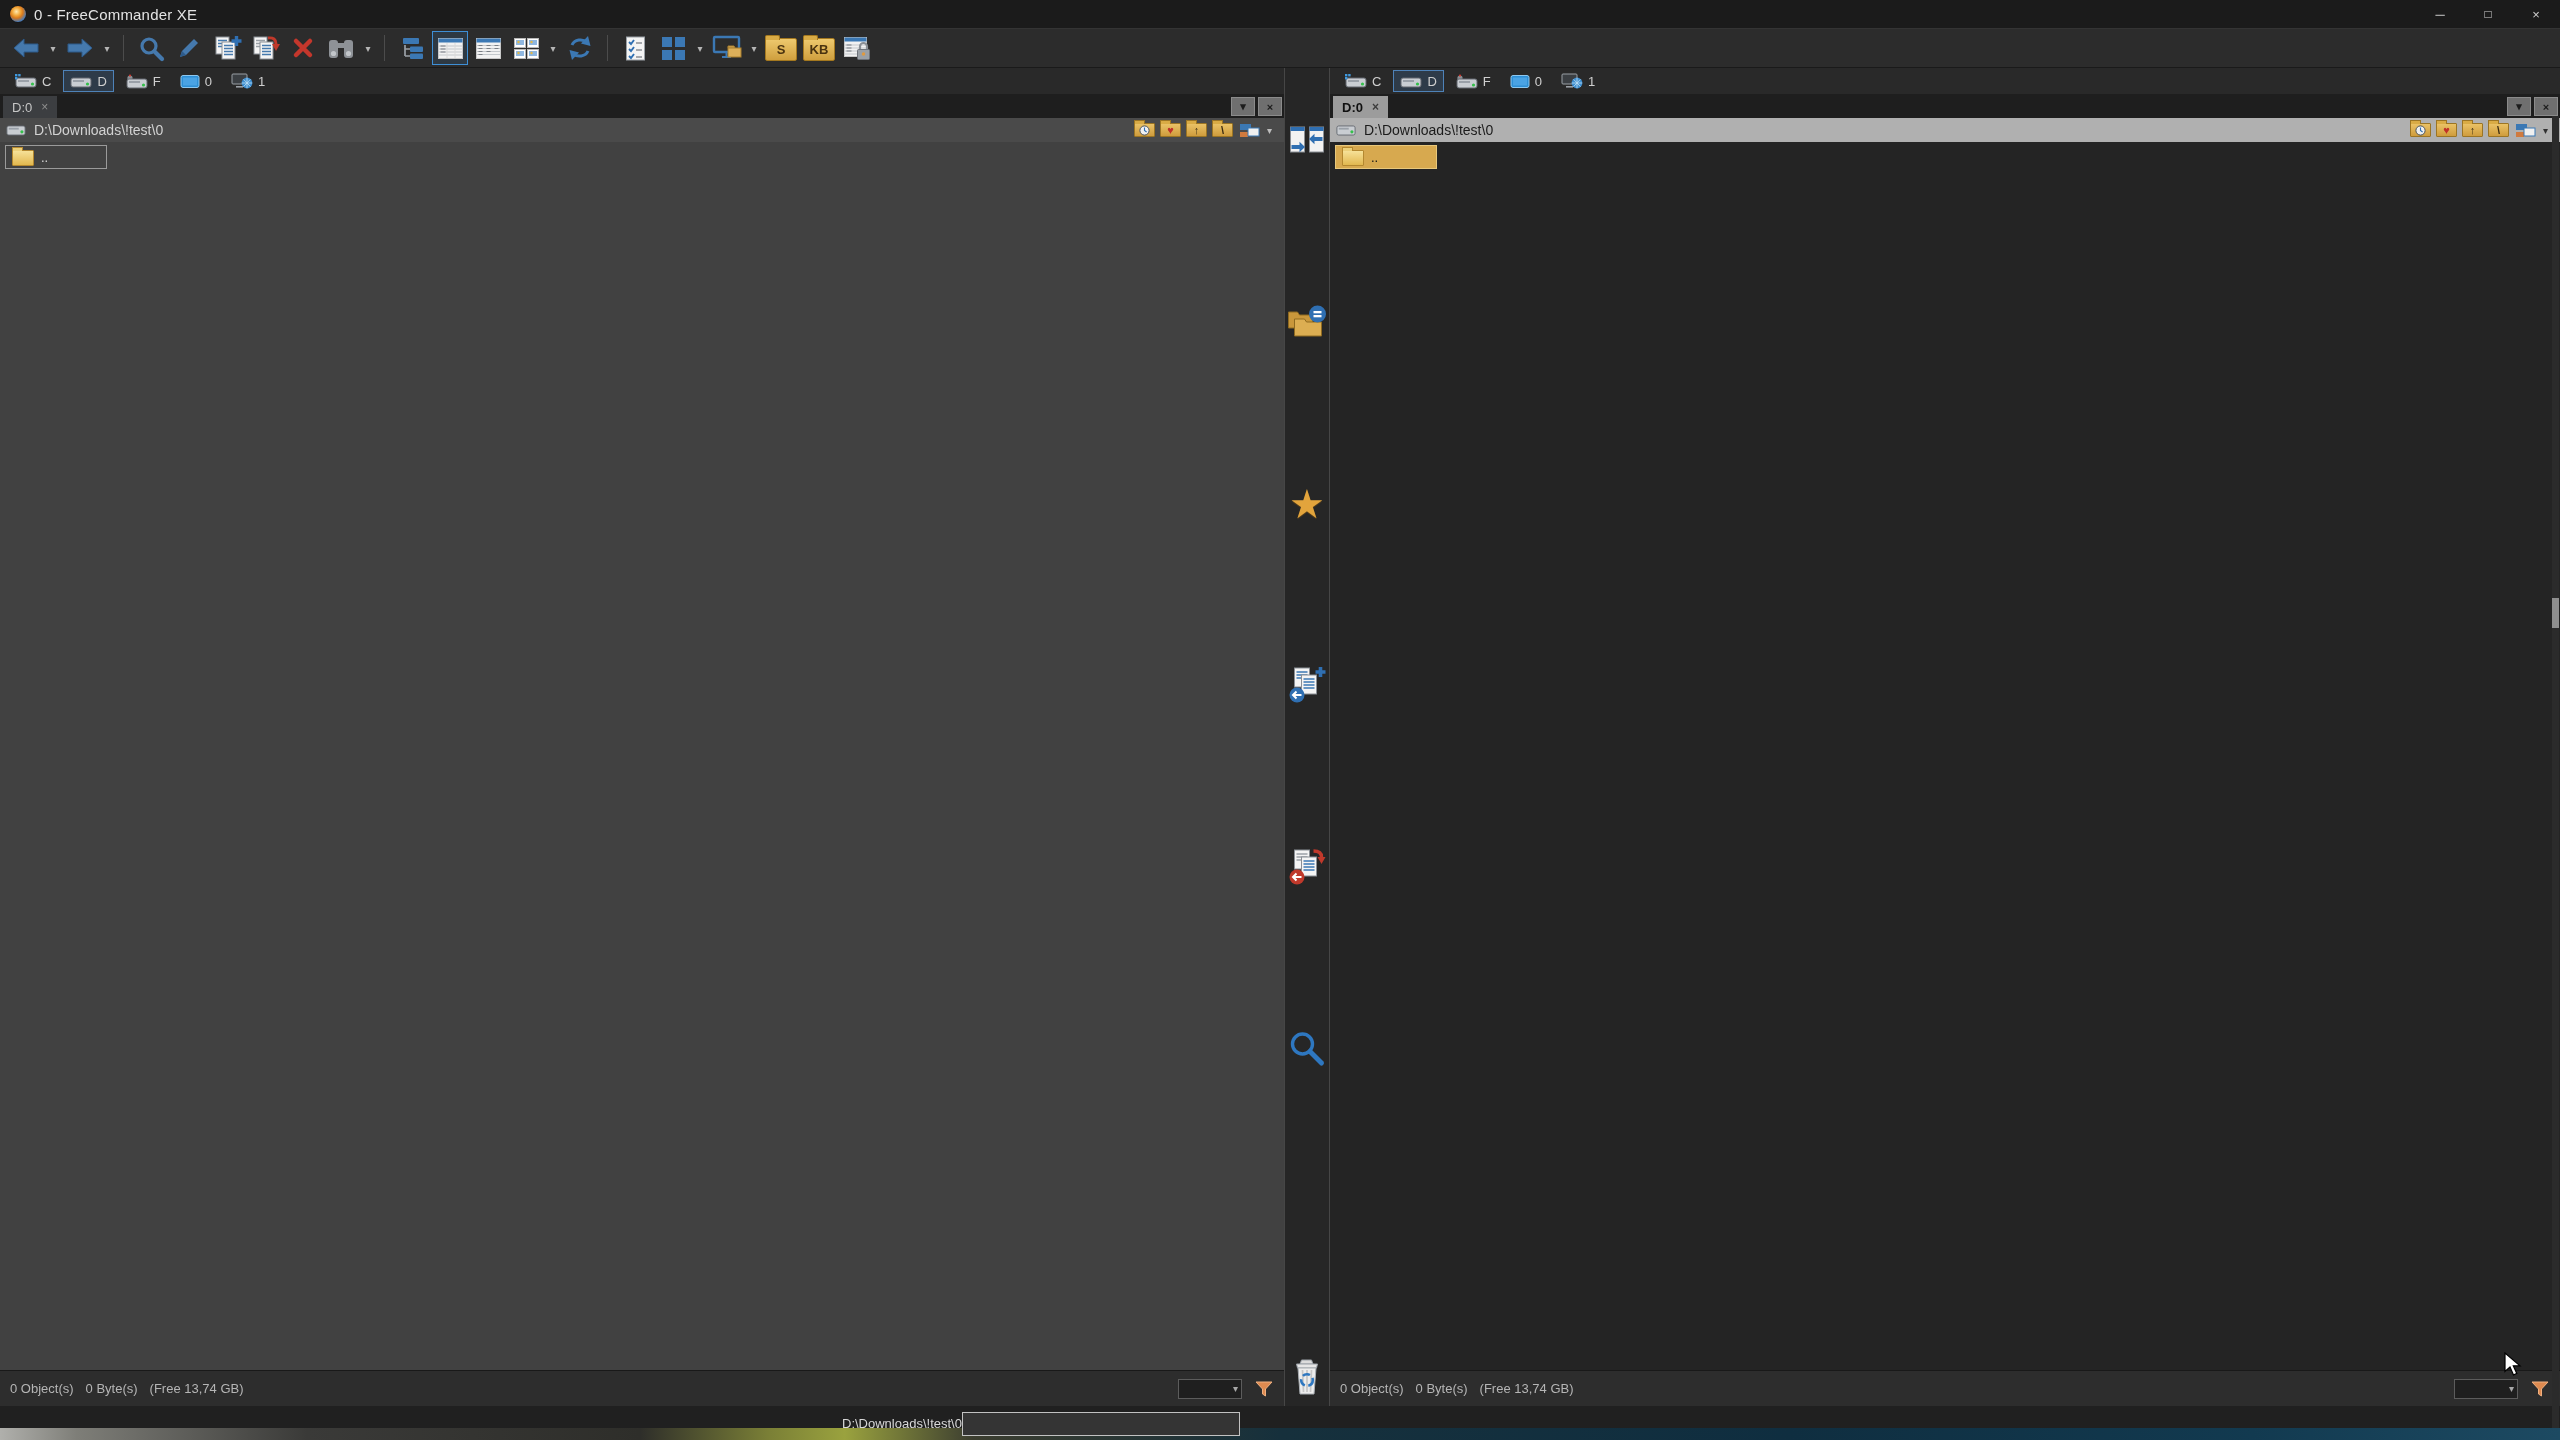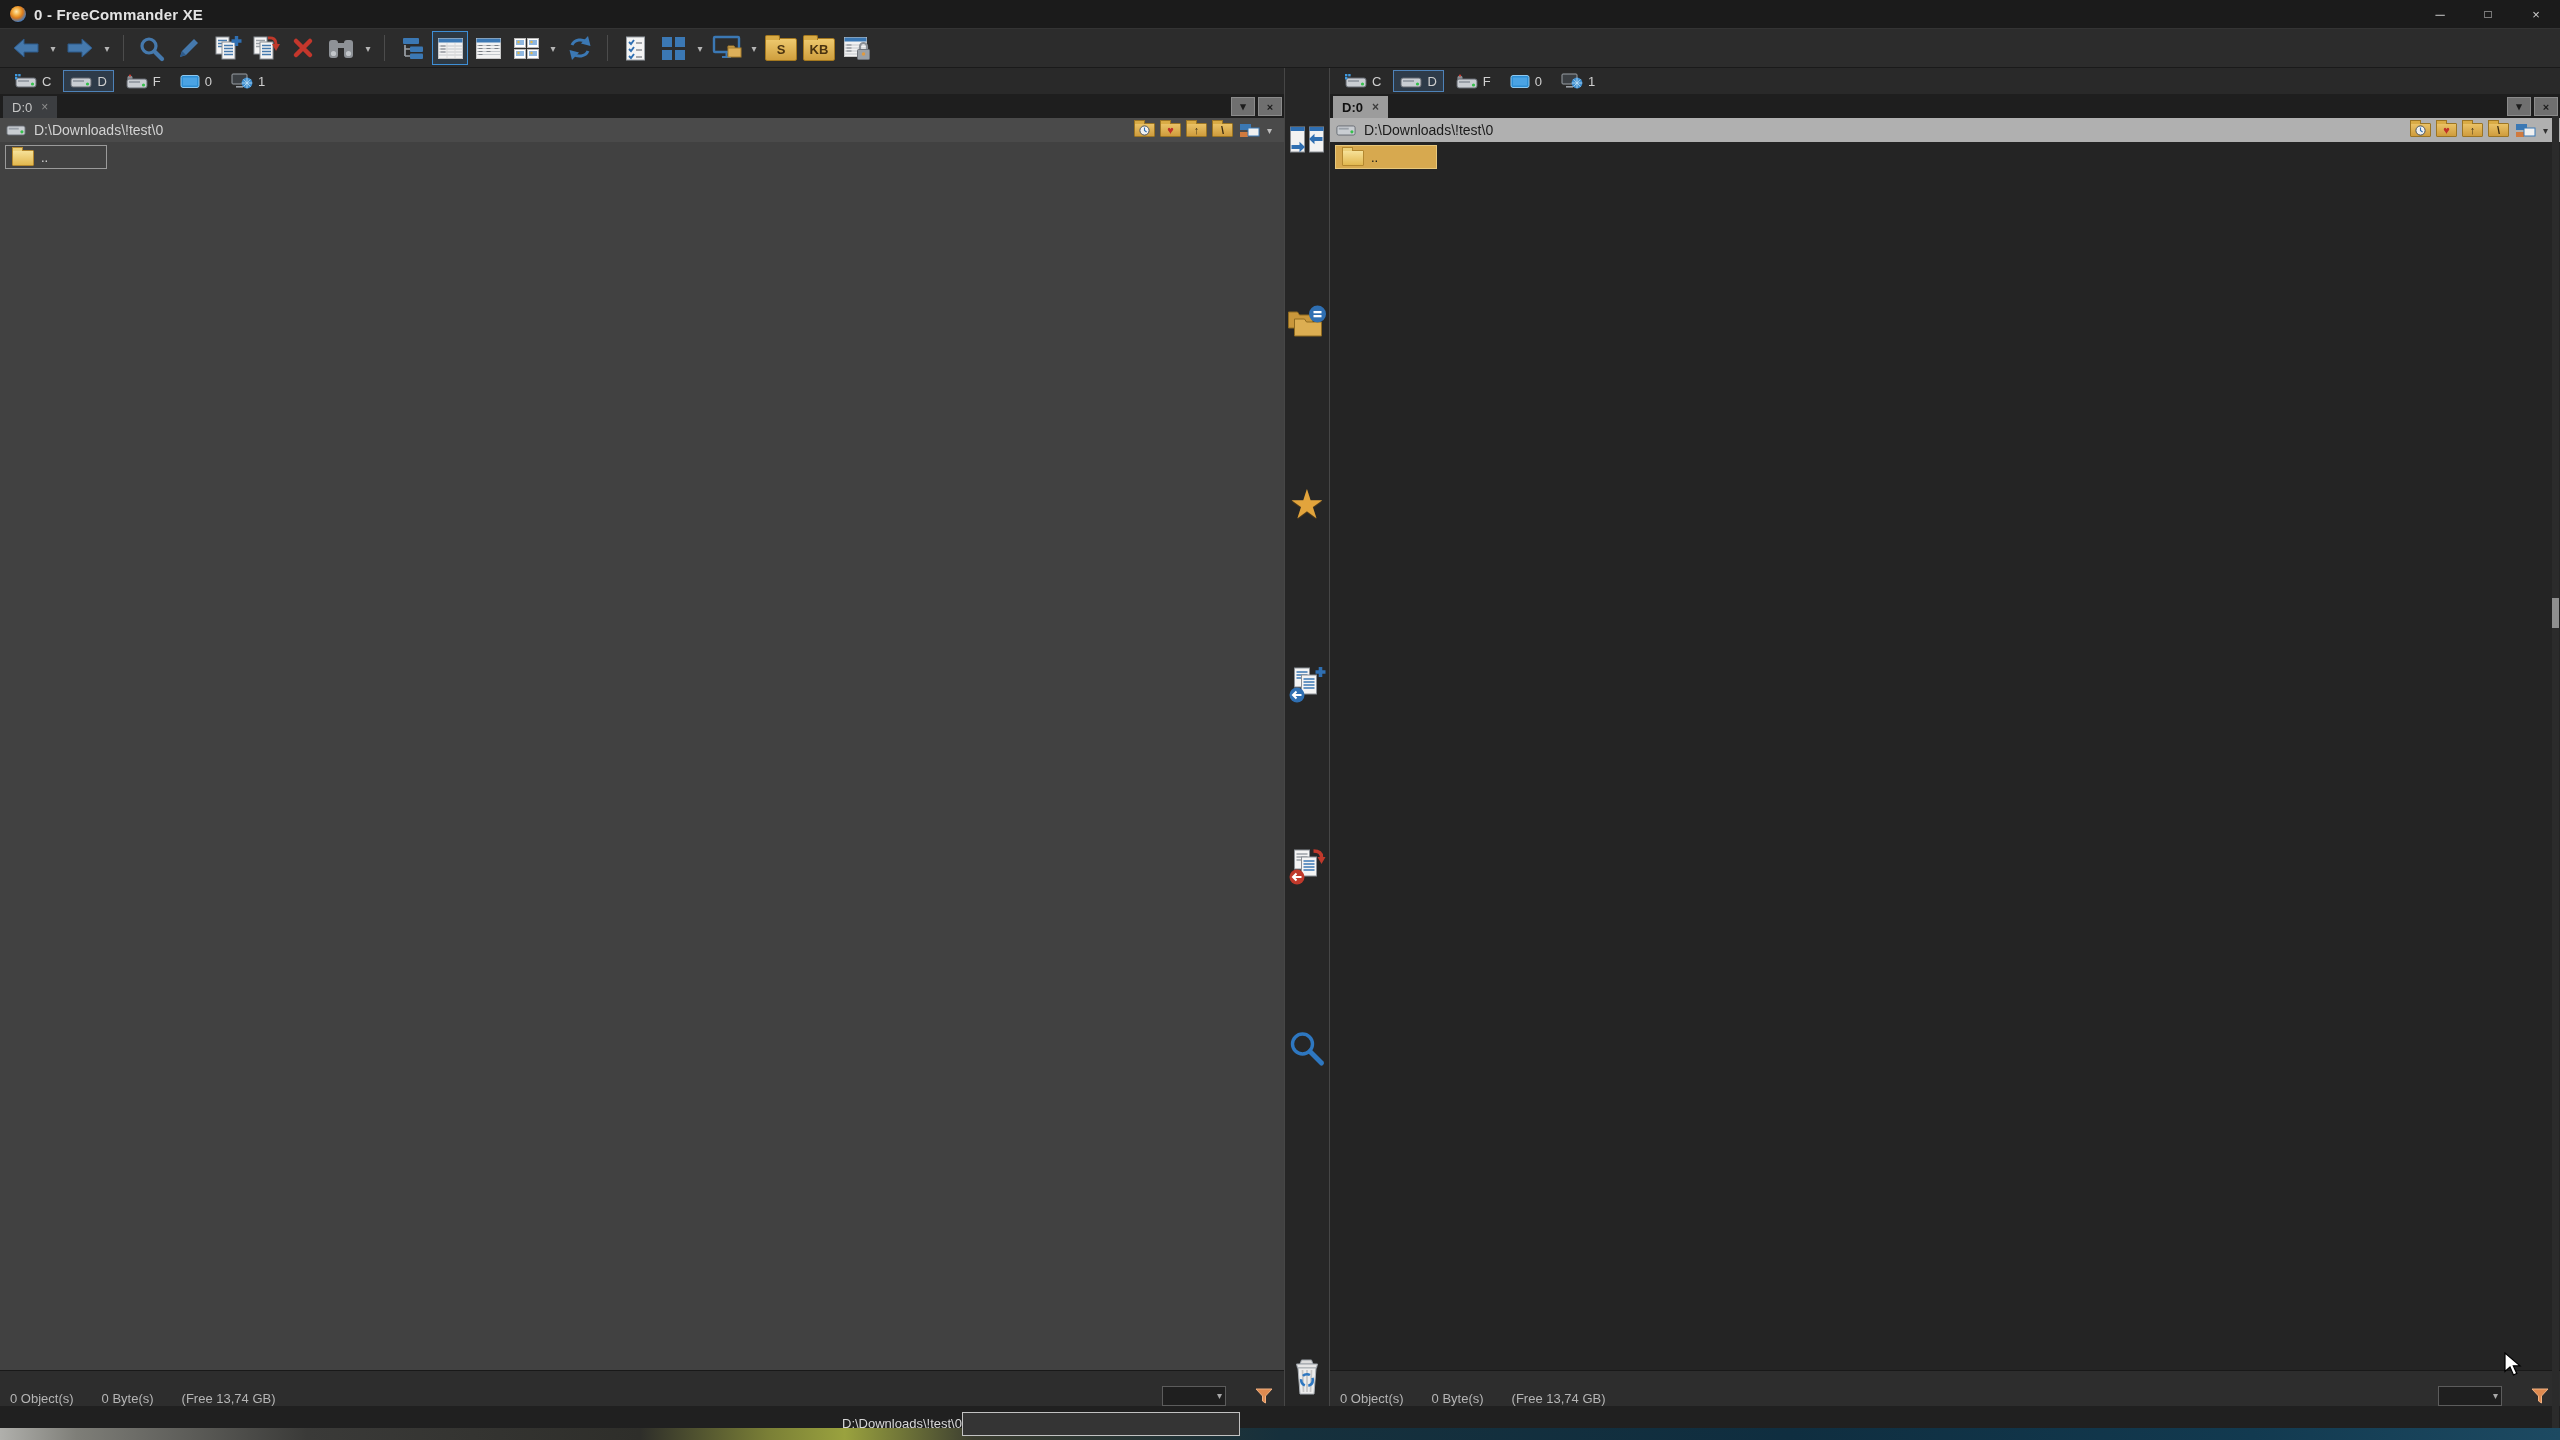--- a/index.html
+++ b/index.html
@@ -5,21 +5,21 @@
   *{margin:0;padding:0;box-sizing:border-box}
   html,body{width:2560px;height:1440px;overflow:hidden;background:#0c0c0c;
     font-family:"Liberation Sans",sans-serif;-webkit-font-smoothing:antialiased}
   .window{position:relative;width:2560px;height:1440px;background:#202020;overflow:hidden}
 
   
   .titlebar{height:28px;background:#1b1b1b;display:flex;align-items:center;padding-left:10px;gap:8px}
   .appicon{width:16px;height:16px;border-radius:50%;
     background:radial-gradient(circle at 40% 35%, #ffe9b0 0%, #f2a93b 28%, #d97a1e 46%, #4a7ab5 72%, #274b79 100%);
     box-shadow:0 0 1px #000}
-  .title{font-size:15px;font-weight:bold;color:#e3e3e3;letter-spacing:.2px}
+  .title{font-size:15px;font-weight:normal;color:#e3e3e3;letter-spacing:.2px}
   .wincontrols{margin-left:auto;display:flex;height:28px}
   .wbtn{width:48px;height:28px;display:flex;align-items:center;justify-content:center;
     color:#cfcfcf;font-size:13px}
   .wbtn.max{font-size:12px}
 
   
   .menubar{height:22px;background:#292929;display:flex;align-items:center;padding-left:4px}
   .menuitem{padding:0 13px;font-size:14px;color:#d8d8d8;line-height:22px}
 
   
@@ -86,22 +86,22 @@
   .fitem{display:inline-flex;align-items:center;gap:7px;height:24px;padding:0 6px;min-width:102px}
   .fitem-focus{border:1px solid #9a9a9a;color:#d6d6d6}
   .fitem-sel{background:#d7a94f;border:1px solid #e8c87c;color:#141414}
   .fname{font-size:13px}
   .folder{width:22px;height:16px;position:relative;border-radius:1px;
     background:linear-gradient(#f6e198,#e2b84f);border:1px solid #b4882f;margin-top:2px}
   .folder::before{content:"";position:absolute;top:-4px;left:-1px;width:9px;height:3px;
     background:#ecd07a;border:1px solid #b4882f;border-bottom:none}
 
   
-  .statusbar{height:36px;background:#2d2d2d;border-top:1px solid #191919;display:flex;align-items:flex-end;
-    padding:0 10px;gap:28px;font-size:13px;color:#b5b5b5}
+  .statusbar{height:36px;background:#2d2d2d;border-top:1px solid #191919;display:flex;align-items:center;
+    padding:0 10px;gap:12px;font-size:13px;color:#b5b5b5}
   .sspacer{flex:1}
   .combo{width:64px;height:20px;background:#1f1f1f;border:1px solid #5c5c5c;position:relative}
   .combo .carrow{position:absolute;right:3px;top:3px;font-size:10px;color:#a8a8a8}
 
   
   .bottomstrip{position:absolute;left:0;top:1428px;width:2560px;height:12px;
     background:linear-gradient(90deg,#b0b0ac 0%,#7e7e78 3%,#3a3a38 12%,#2e2e2a 25%,
       #7a7f36 30%,#9aa23e 33%,#3c3e30 38%,#16303c 50%,#0f2e40 70%,#123a50 88%,#1d4a62 100%)}
   .hintpath{position:absolute;left:842px;top:1416px;z-index:6;font-size:13px;color:#d8d8d8;white-space:nowrap}
   .hintbox{position:absolute;left:962px;top:1412px;width:278px;height:24px;z-index:6;

